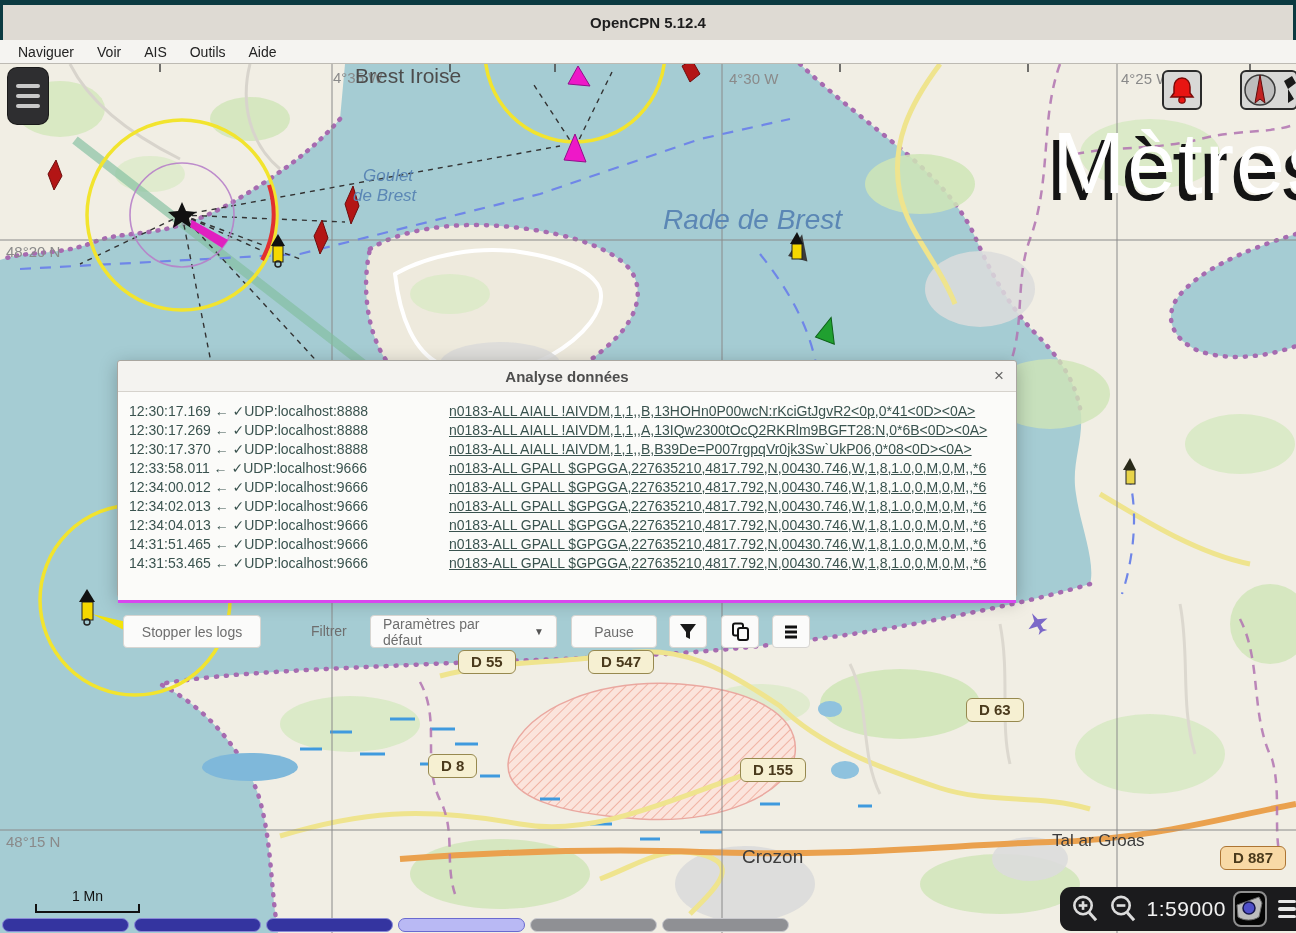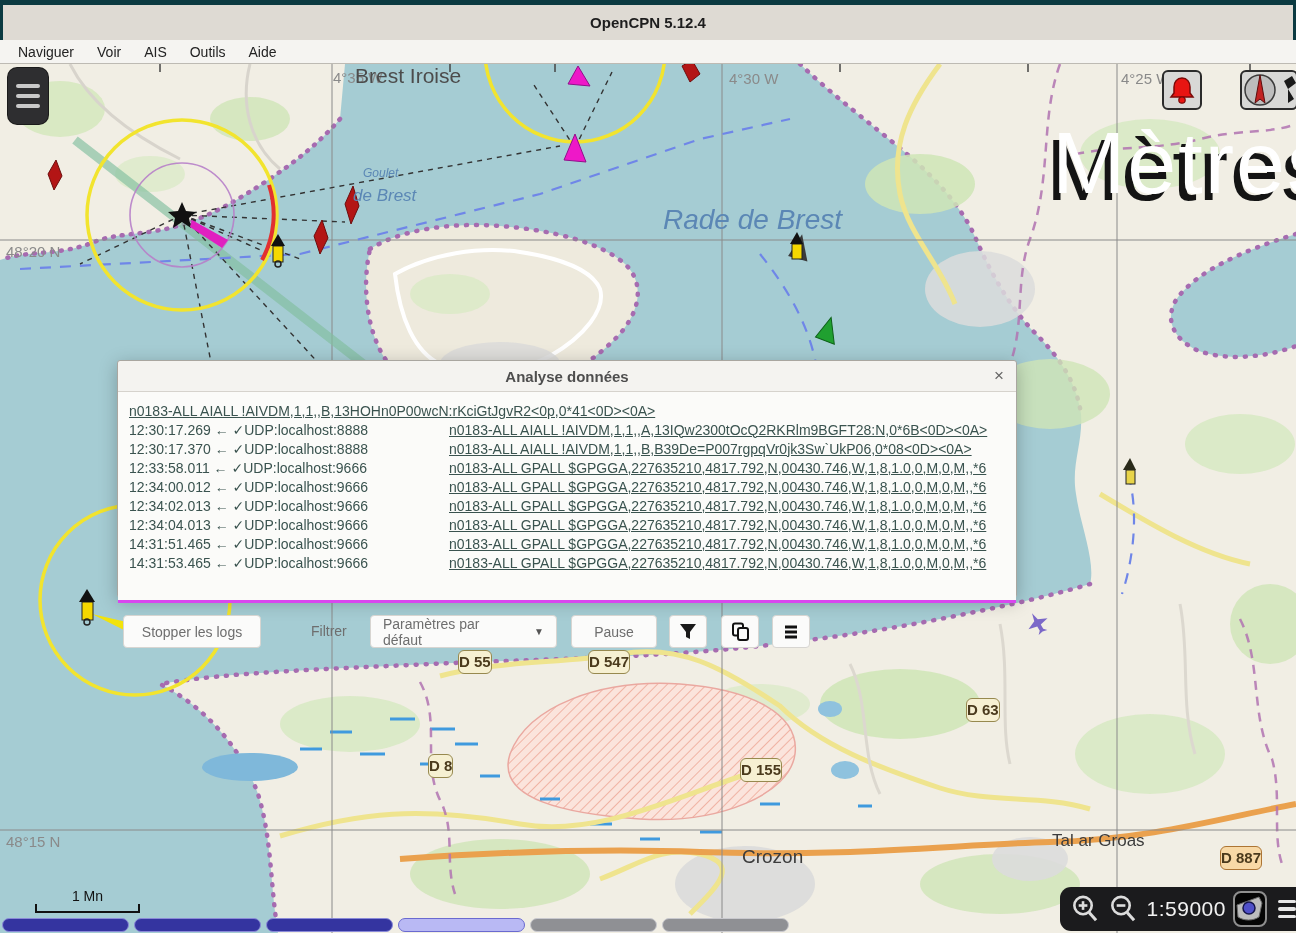--- a/index.html
+++ b/index.html
@@ -19,21 +19,21 @@
 
   
   .map { position:absolute; left:0; top:64px; width:1296px; height:869px; overflow:hidden; background:#a5ccd3; }
   .map svg.chart { position:absolute; left:0; top:0; }
 
   .maplabel { position:absolute; white-space:nowrap; pointer-events:none; }
   .coord { color:#8a8a8a; font-size:15px;text-align:center; }
   .sea-name { color:#5b87b5; font-style:italic; }
   .town { color:#3c3c3c; }
   .badge { position:absolute; background:#f6f0d2; border:1.5px solid #97894f; border-radius:6px;
-           color:#4a3a1c; font-size:15px; font-weight:bold; padding:0 0; line-height:22px;text-align:right; }
+           color:#4a3a1c; font-size:15px; font-weight:bold; padding:0 12px; line-height:22px;text-align:right; }
   .badge.orange { background:#f8d9a6; border-color:#ad7534; }
   .units-overlay { position:absolute; left:1052px; top:48px; font-size:88px; color:#ffffff;
                    letter-spacing:2px; text-shadow:-6px 7px 0 #141414; font-weight:normal; z-index:5;}
 
   
   .burger-btn { position:absolute; left:8px; top:4px; width:40px; height:56px; background:#2e2e30;
                 border-radius:9px; display:flex; flex-direction:column; justify-content:center;
                 align-items:center; gap:6px; z-index:10; cursor:pointer; box-shadow:0 0 0 1px #1a1a1a;}
   .burger-btn i { width:24px; height:4px; background:#c9c9c9; border-radius:2px; }
   .map-btn { position:absolute; top:6px; height:40px; background:#d8d8d6; border:2px solid #2b2b2b;
@@ -284,21 +284,21 @@
     </g>
   </svg>
 
   <div class="maplabel coord" style="left:333px; top:5px;">4°35 W</div>
   <div class="maplabel coord" style="left:729px; top:6px;">4°30 W</div>
   <div class="maplabel coord" style="left:1121px; top:6px;">4°25 W</div>
   <div class="maplabel coord" style="left:6px; top:179px;">48°20 N</div>
   <div class="maplabel coord" style="left:6px; top:769px;">48°15 N</div>
 
   <div class="maplabel" style="left:355px; top:0px; font-size:21px; color:#4c4c4c;">Brest Iroise</div>
-  <div class="maplabel sea-name" style="left:363px; top:102px; font-size:12px;">Goulet</div>
+  <div class="maplabel sea-name" style="left:363px; top:102px; font-size:17px;">Goulet</div>
   <div class="maplabel sea-name" style="left:353px; top:122px; font-size:17px;">de Brest</div>
   <div class="maplabel sea-name" style="left:663px; top:140px; font-size:28px;">Rade de Brest</div>
   <div class="maplabel town" style="left:742px; top:782px; font-size:19px;">Crozon</div>
   <div class="maplabel town" style="left:1052px; top:767px; font-size:17px;">Tal ar Groas</div>
 
   <div class="badge" style="left:458px; top:586px;">D 55</div>
   <div class="badge" style="left:588px; top:586px;">D 547</div>
   <div class="badge" style="left:428px; top:690px;">D 8</div>
   <div class="badge" style="left:740px; top:694px;">D 155</div>
   <div class="badge" style="left:966px; top:634px;">D 63</div>
@@ -326,20 +326,21 @@
   </div>
 
   <div class="dialog">
     <div class="dlg-title">
       <span class="t">Analyse données</span>
       <span class="dlg-close">×</span>
     </div>
     <div class="dlg-body">
 
         <div class="log-row">
+          <span class="log-src"><span>12:30:17.169</span> <span>← ✓UDP:localhost:8888</span></span>
           <span class="log-msg">n0183-ALL AIALL !AIVDM,1,1,,B,13HOHn0P00wcN:rKciGtJgvR2&lt;0p,0*41&lt;0D&gt;&lt;0A&gt;</span>
         </div>
 
         <div class="log-row">
           <span class="log-src"><span>12:30:17.269</span> <span>← ✓UDP:localhost:8888</span></span>
           <span class="log-msg">n0183-ALL AIALL !AIVDM,1,1,,A,13IQw2300tOcQ2RKRlm9BGFT28:N,0*6B&lt;0D&gt;&lt;0A&gt;</span>
         </div>
 
         <div class="log-row">
           <span class="log-src"><span>12:30:17.370</span> <span>← ✓UDP:localhost:8888</span></span>

